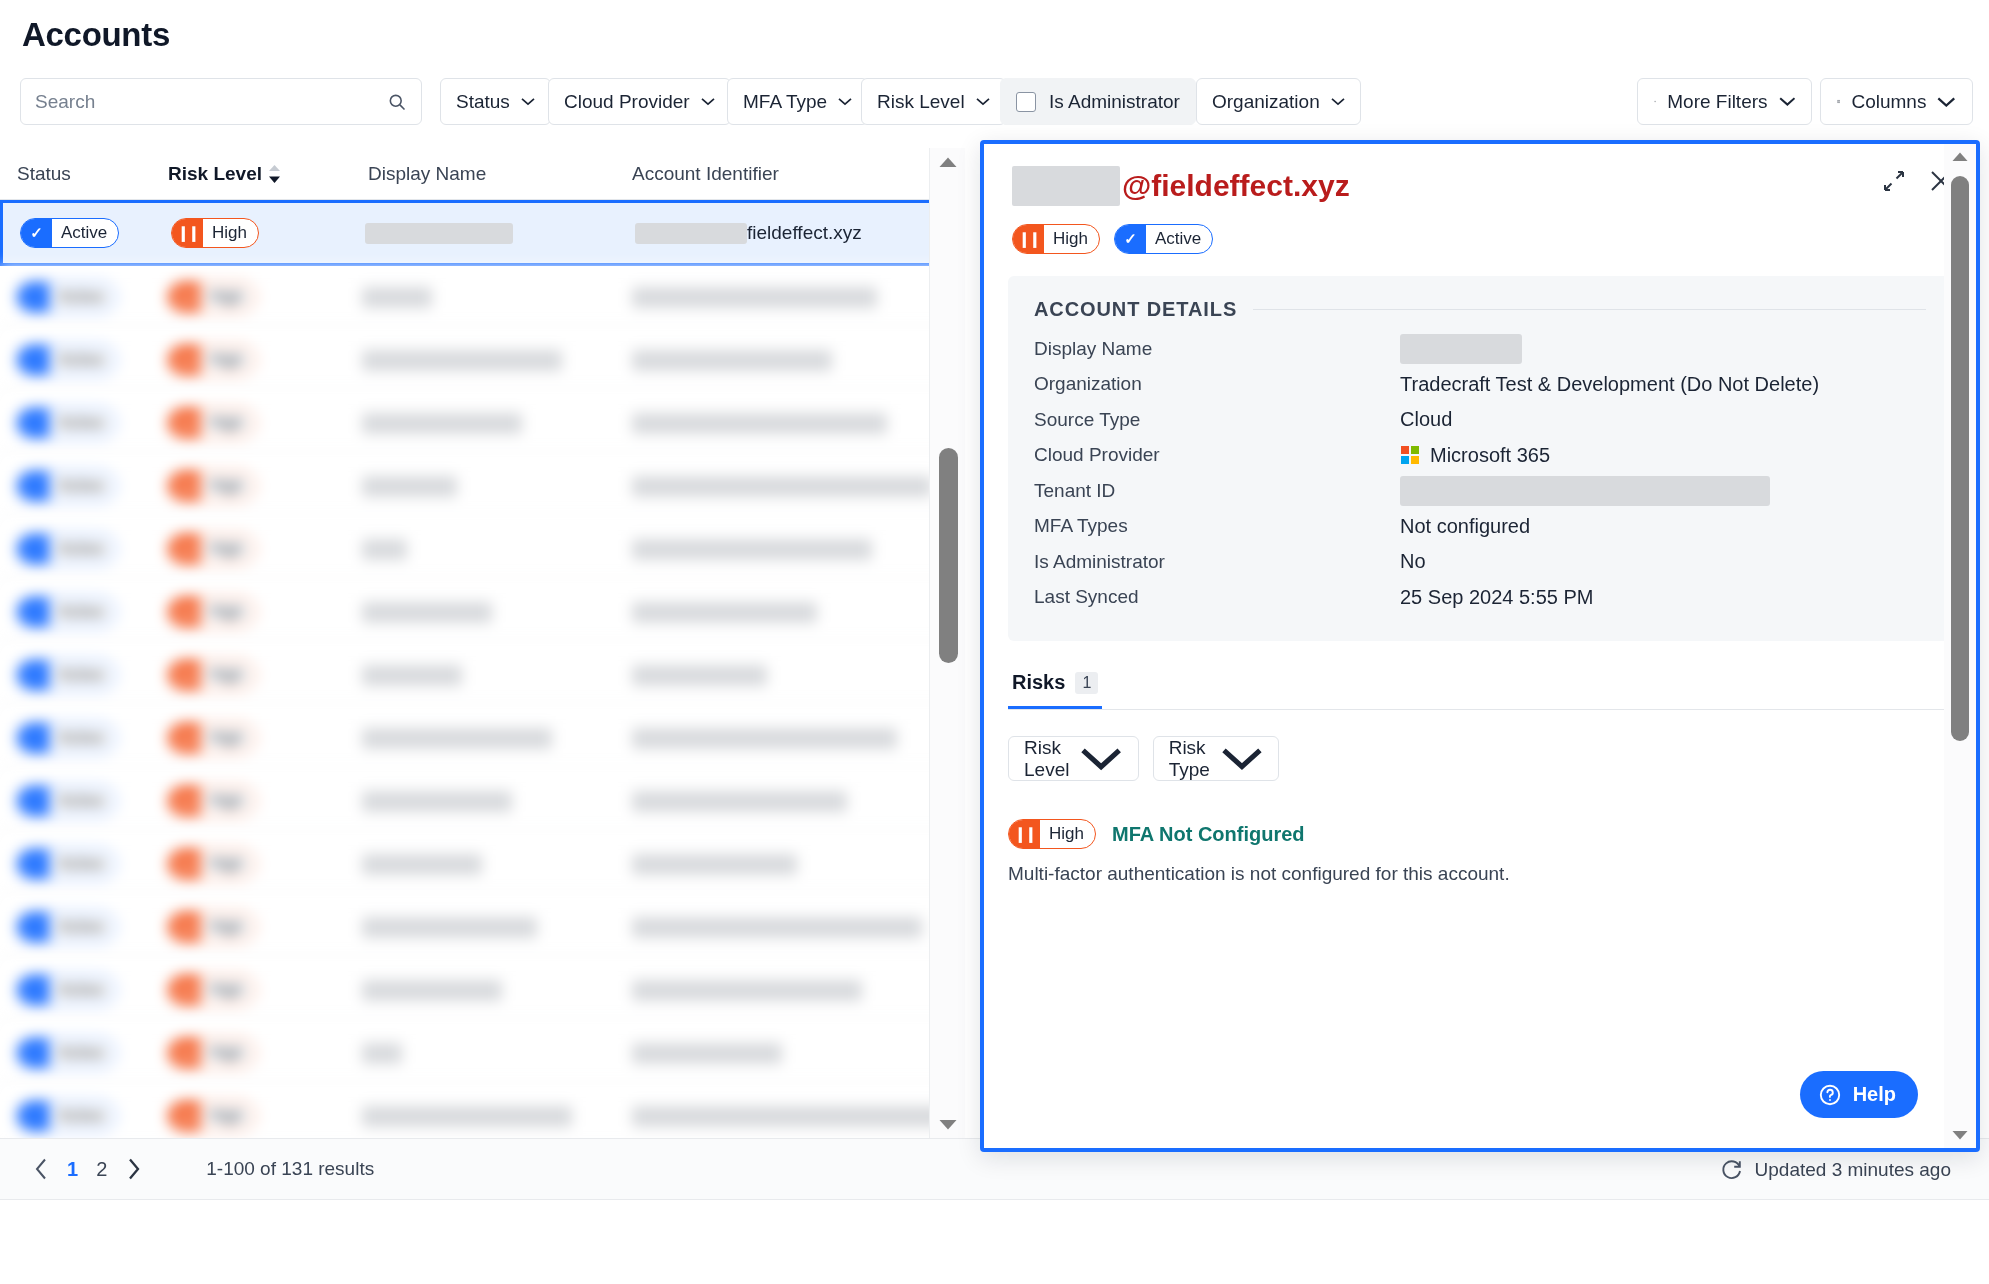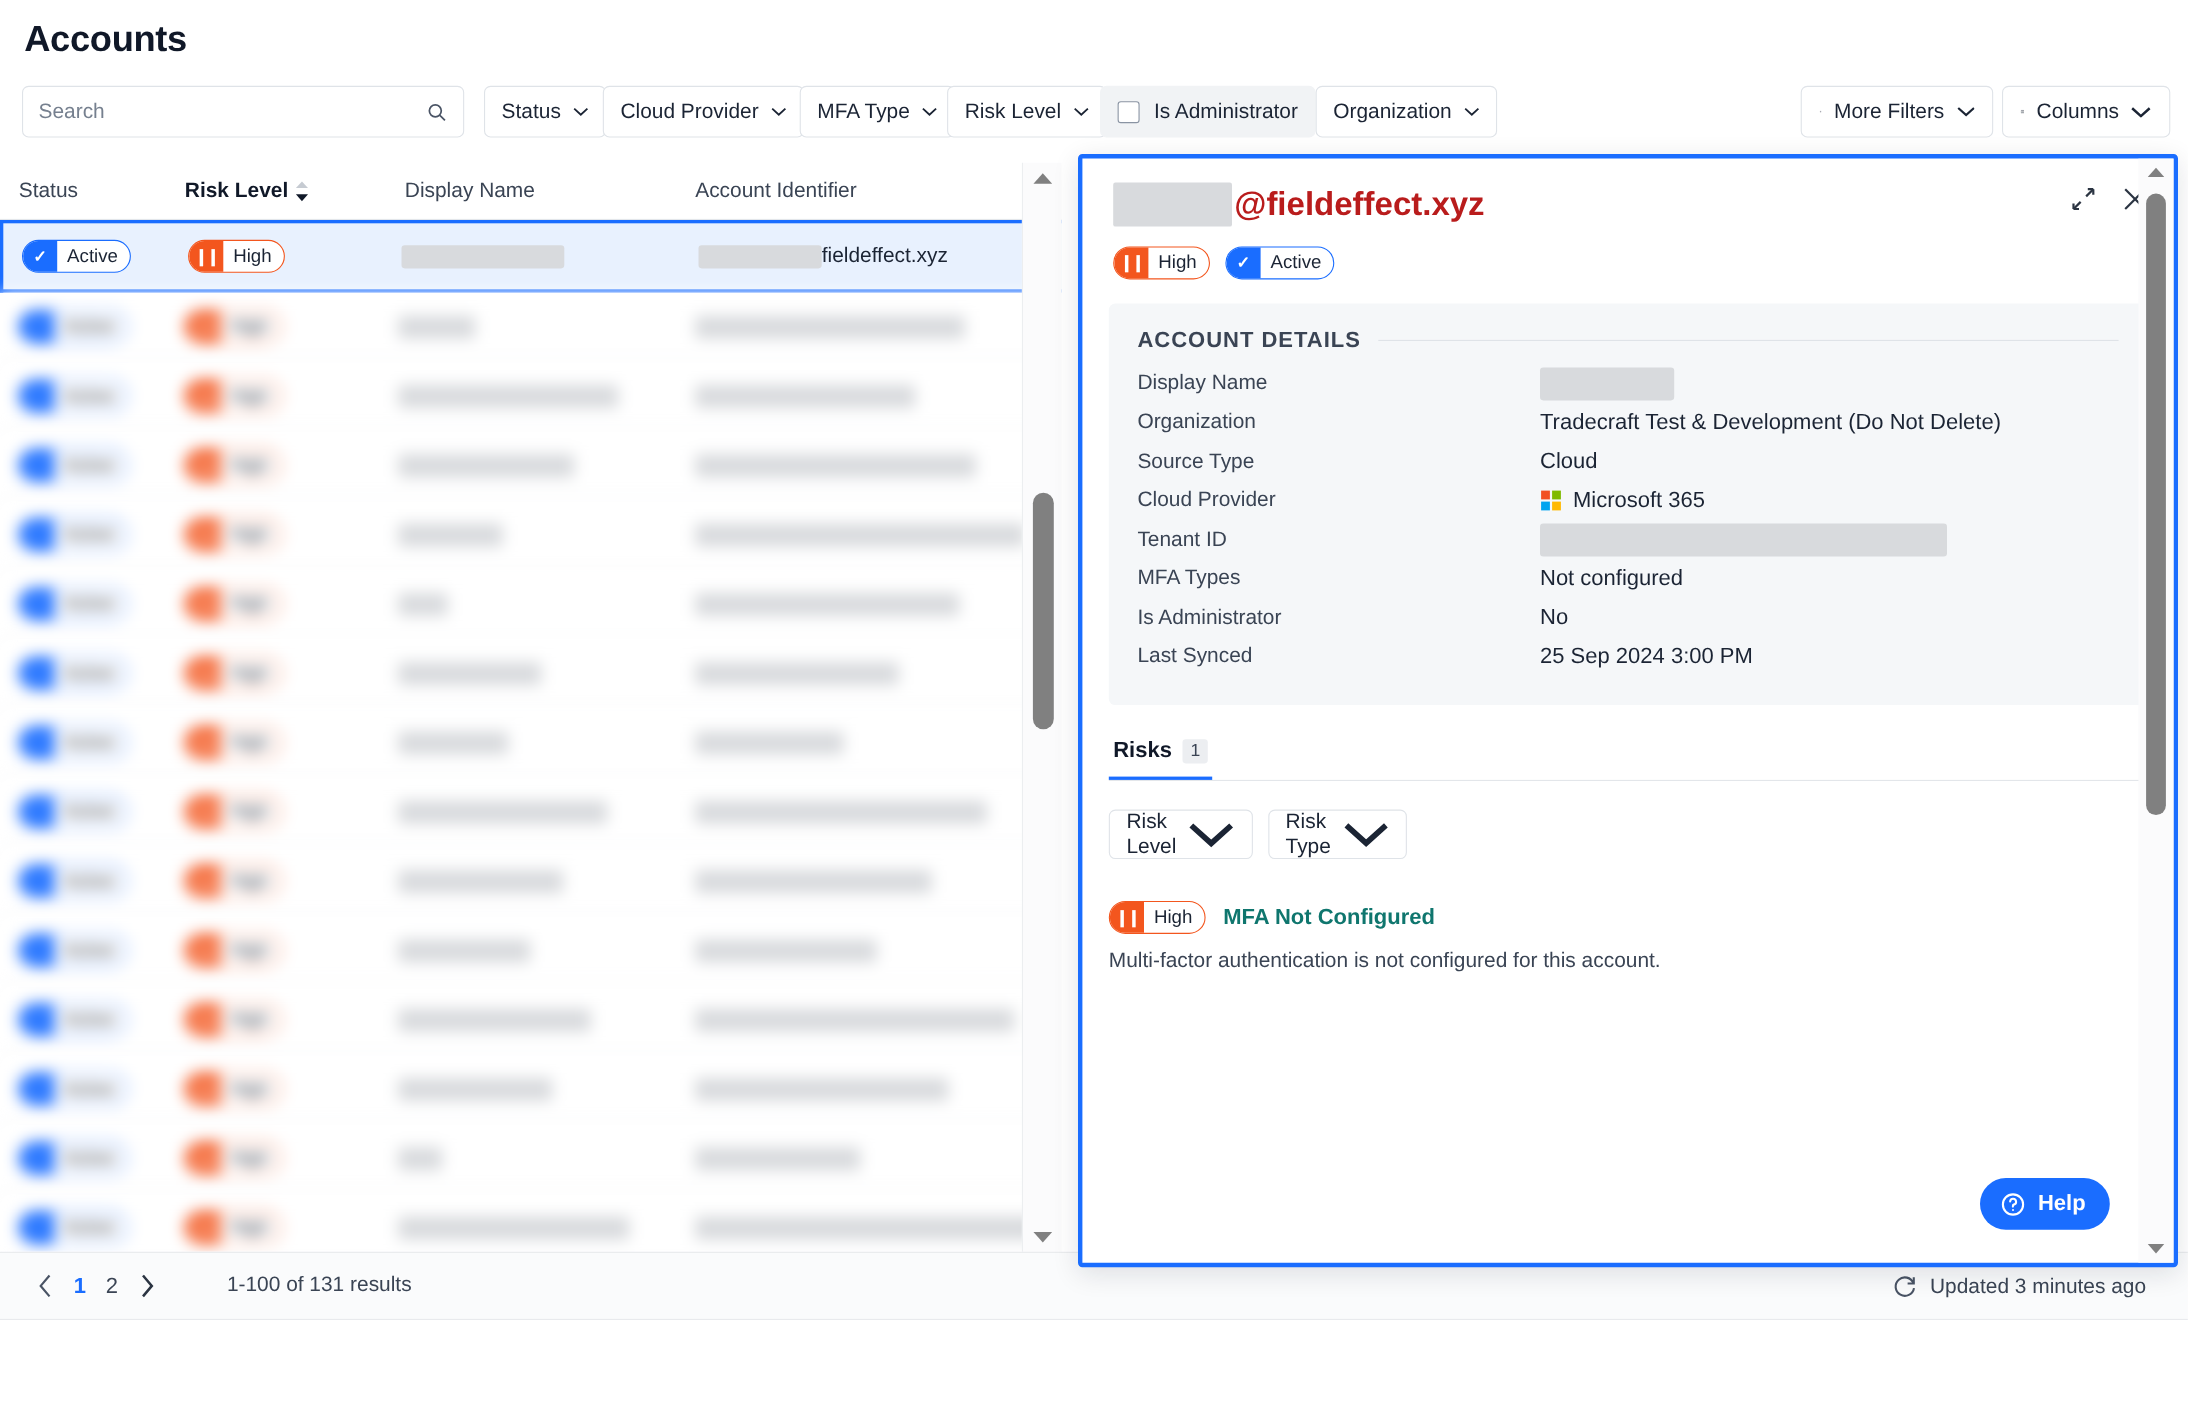--- a/index.html
+++ b/index.html
@@ -580,21 +580,21 @@
         <div class="drow">
           <div class="dlabel">MFA Types</div>
           <div class="dvalue">Not configured</div>
         </div>
         <div class="drow">
           <div class="dlabel">Is Administrator</div>
           <div class="dvalue">No</div>
         </div>
         <div class="drow">
           <div class="dlabel">Last Synced</div>
-          <div class="dvalue">25 Sep 2024 3:00 PM</div>
+          <div class="dvalue">25 Sep 2024 5:55 PM</div>
         </div>
       </div>
     </div>
 
     <div class="tabs">
       <div class="tab">
         <span class="tab-label">Risks</span>
         <span class="tab-count">1</span>
       </div>
     </div>

